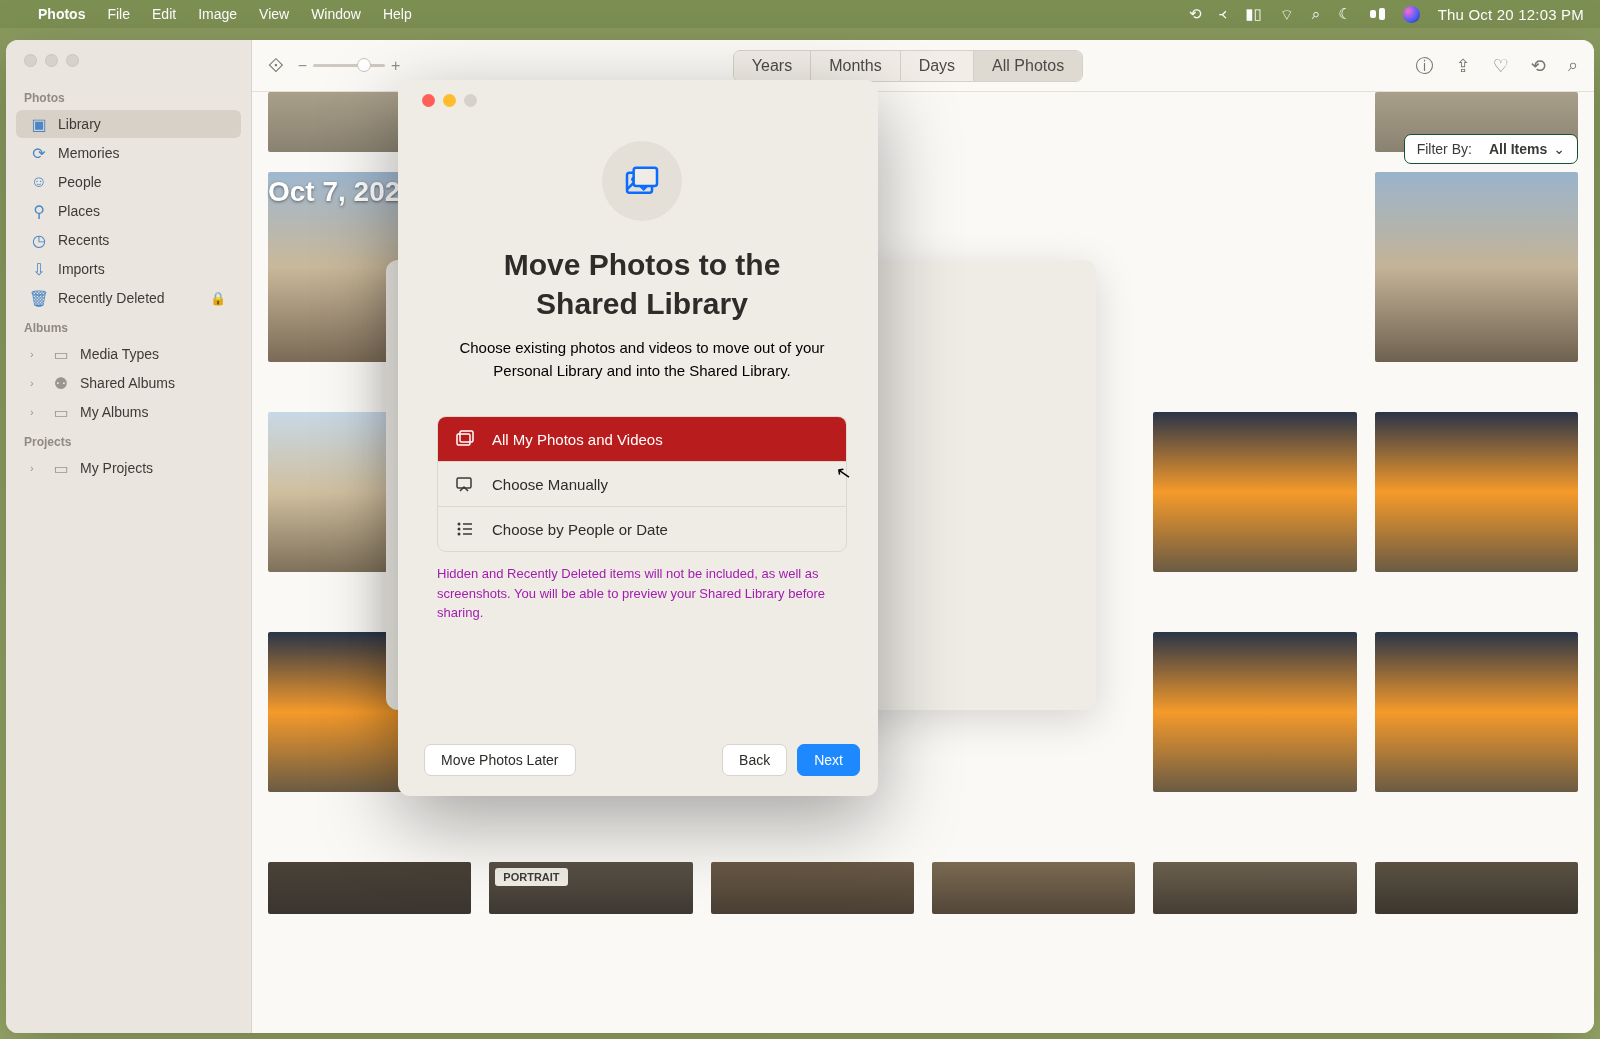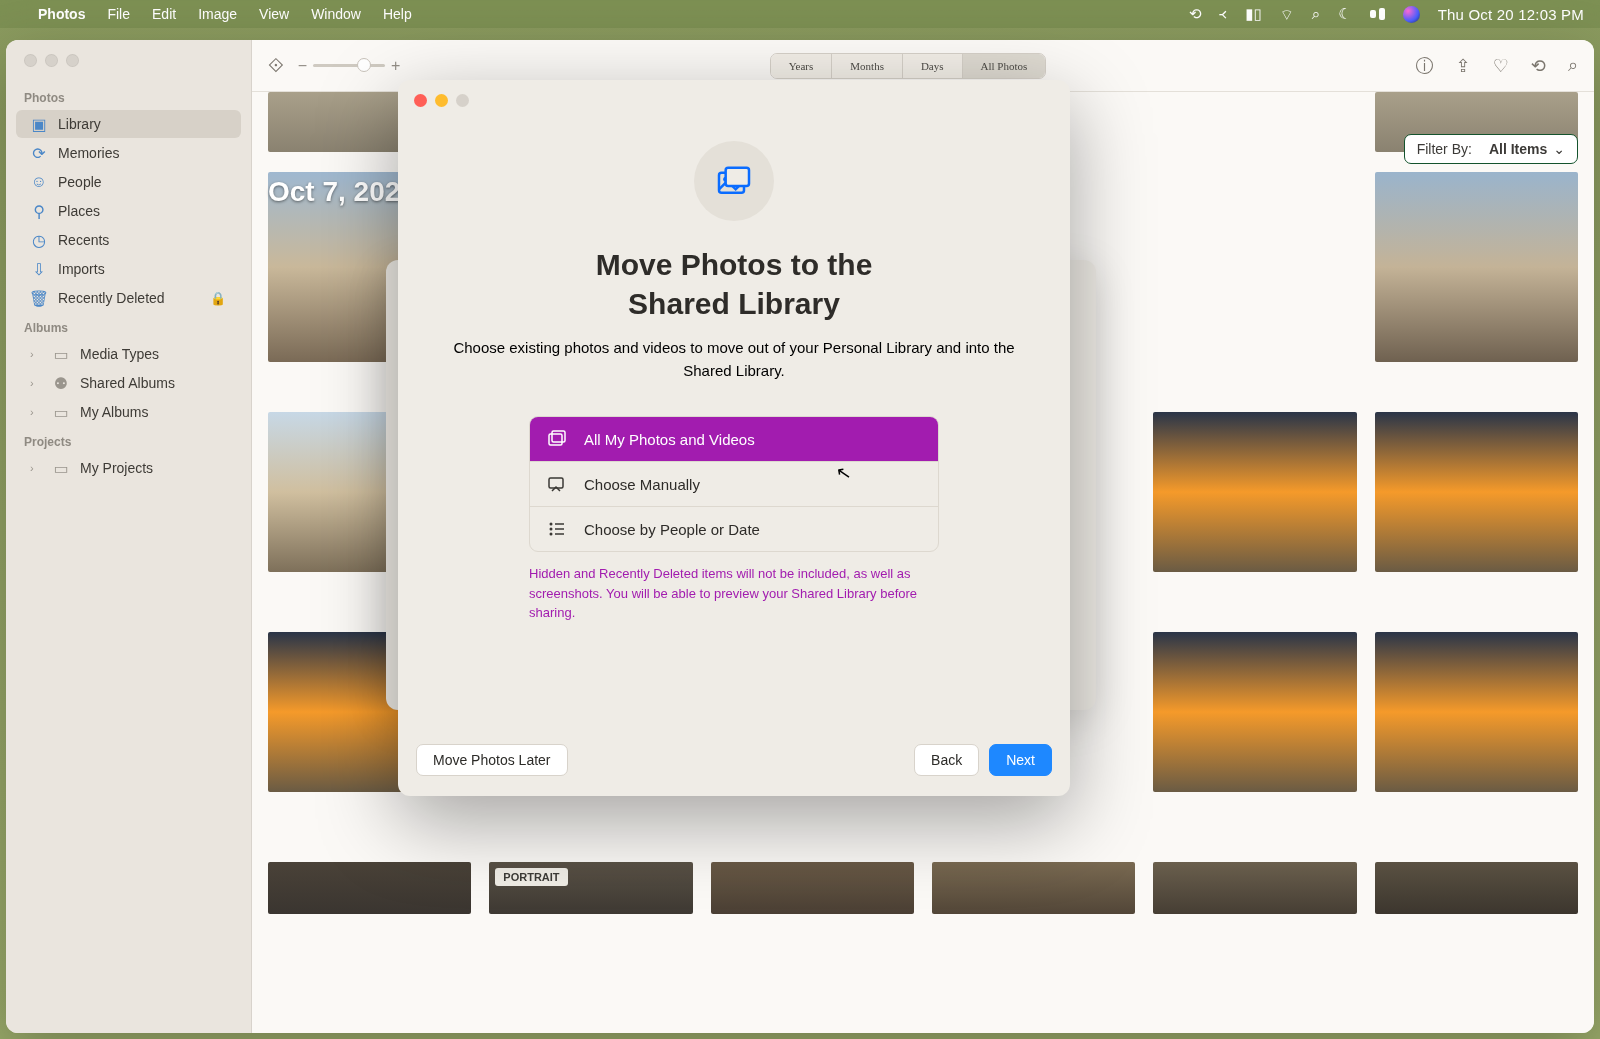--- a/index.html
+++ b/index.html
@@ -28,21 +28,21 @@
 .side-item .lock { margin-left:auto; color:#9a958d; font-size:13px; }
 
 .content { flex: 1; background: #fbf9f6; position: relative; display: flex; flex-direction: column; }
 .toolbar { height: 52px; display: flex; align-items: center; padding: 0 16px; border-bottom: 1px solid #e4e0d9; }
 .tool-left { display:flex; align-items:center; gap: 14px; color:#7a756d; }
 .tool-left .crop { font-size:20px;}
 .slider { display:flex; align-items:center; gap:6px; color:#938e86;}
 .slider .track{ width:72px; height:3px; background:#cfcac1; border-radius:2px; position:relative;}
 .slider .knob{ width:14px;height:14px;background:#fff;border:1px solid #c9c3bb;border-radius:50%; position:absolute; top:-6px; left:44px;}
 .seg { margin: 0 auto; display:flex; border:1px solid #d5d0c8; border-radius:7px; overflow:hidden;}
-.seg div{ padding:6px 18px; font-size:11px; color:#4c4a46; border-right:1px solid #d5d0c8; background:#f2eee7;font-family:Liberation Serif, serif;}
+.seg div{ padding:6px 18px; font-size:16px; color:#4c4a46; border-right:1px solid #d5d0c8; background:#f2eee7;}
 .seg div:last-child{border-right:none;}
 .seg div.active{background:#dedad1;}
 .tool-right{ display:flex; gap:22px; color:#7b766e; font-size:18px; align-items:center;}
 
 .gallery { flex:1; padding: 0 16px 16px; overflow:hidden; position:relative;}
 .date-head { position:absolute; top:84px; left:16px; color:#fff; font-size:28px; font-weight:700; text-shadow:0 1px 3px rgba(0,0,0,0.5); z-index:2;}
 .filter { position:absolute; top:42px; right:16px; background:#fff; border:1px solid #14532d; border-radius:7px; padding:6px 12px; font-size:14px; color:#3c3a37; display:flex; align-items:center; gap:6px; z-index:2;}
 .filter b{font-weight:600;margin-left:11px;}
 
 .grid { display:grid; grid-template-columns: repeat(6, 1fr); gap:18px; position:absolute; top:0; left:16px; right:16px;}
@@ -52,37 +52,37 @@
 .t3{height:160px;}
 .t4{height:160px; background:linear-gradient(#2a3548 0%,#f59a2a 50%,#6a5b44 100%);}
 .row-bottom{height:52px;}
 .portrait-badge{position:absolute; background:#efece5; padding:3px 8px; font-size:11px; font-weight:600; border-radius:3px; color:#3d3b37;}
 
 
 .dialog-behind{ position:absolute; top:220px; left:380px; width:710px; height:450px; background:#efece6; border-radius:12px; box-shadow:0 10px 40px rgba(0,0,0,0.15);}
 .dialog-behind .dot{background:#d6d1ca;}
 
 
-.modal { position:absolute; top:80px; left:398px; width:672px; height:716px; background:#efece6; border-radius:12px; box-shadow:0 25px 80px rgba(0,0,0,0.35); display:flex; flex-direction:column; z-index:10;}
+.modal { position:absolute; top:80px; left:398px; width:480px; height:716px; background:#efece6; border-radius:12px; box-shadow:0 25px 80px rgba(0,0,0,0.35); display:flex; flex-direction:column; z-index:10;padding-left:8px;}
 .modal-traffic{ display:flex; gap:8px; padding:14px 0 0 16px;}
 .mdot{width:13px;height:13px;border-radius:50%;}
 .mdot.red{background:#ff5f57;}
 .mdot.yellow{background:#febc2e;}
 .mdot.gray{background:#d6d1ca;}
 
 .modal-body{ flex:1; display:flex; flex-direction:column; align-items:center; padding: 34px 44px 0;}
 .hero-icon{ width:80px;height:80px; background:#e4e0d8; border-radius:50%; display:flex; align-items:center; justify-content:center; margin-bottom:24px;}
 .hero-icon svg{width:40px;height:40px;}
 .modal h1{ font-size:30px; font-weight:700; color:#2e2c29; text-align:center; line-height:1.3;}
 .modal p.sub{ font-size:15px; color:#000000; text-align:center; margin-top:14px; line-height:1.5;}
 
 .options{ width:410px; margin-top:34px; border:1px solid #ddd8cf; border-radius:9px; overflow:hidden;}
 .opt{ display:flex; align-items:center; gap:18px; padding:13px 18px; font-size:15px; color:#2e2c29; border-bottom:1px solid #ddd8cf; cursor:default;}
 .opt:last-child{border-bottom:none;}
-.opt.selected{ background:#a21caf; color:#fff;}
+.opt.selected{ background:#b91c1c; color:#fff;}
 .opt .oicon{width:18px;height:18px; display:flex;align-items:center;justify-content:center;}
 
 .fine{ width:410px; font-size:13px; color:#a21caf; line-height:1.5; margin-top:12px;}
 
 .modal-footer{ display:flex; align-items:center; padding:16px 18px 20px; gap:10px;}
 .btn{ padding:7px 16px; border-radius:7px; font-size:14px; background:#fff; border:1px solid #d8d3cb; color:#2c2b28; cursor:default;}
 .btn.primary{ background:#1e88ff; color:#fff; border-color:#1e88ff;}
 .spacer{flex:1;}
 
 .cursor{position:absolute; top:462px; left:836px; font-size:18px; color:#000; z-index:20; transform:rotate(-10deg);}

